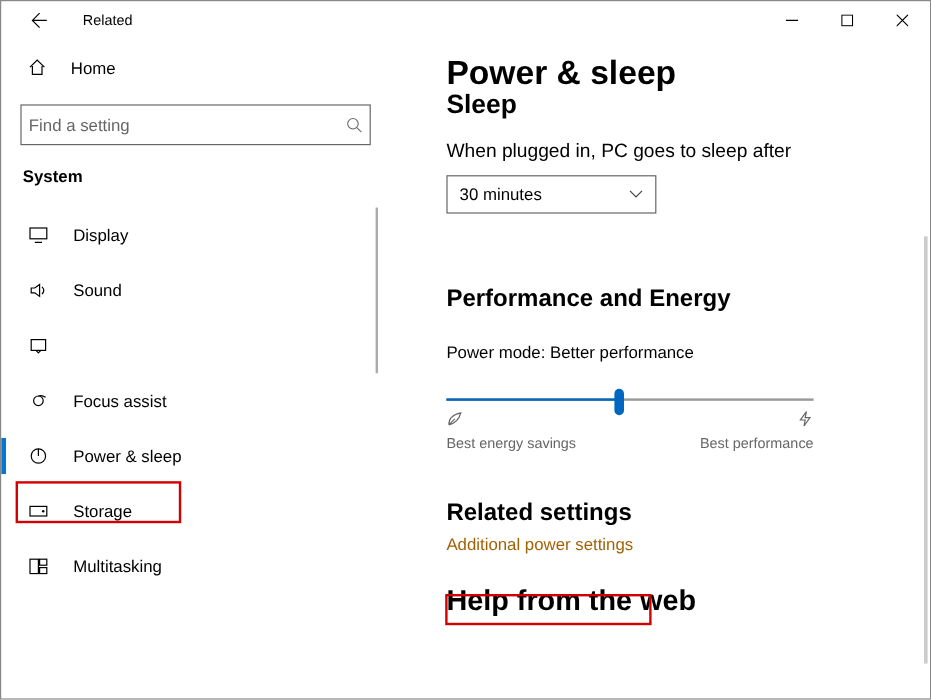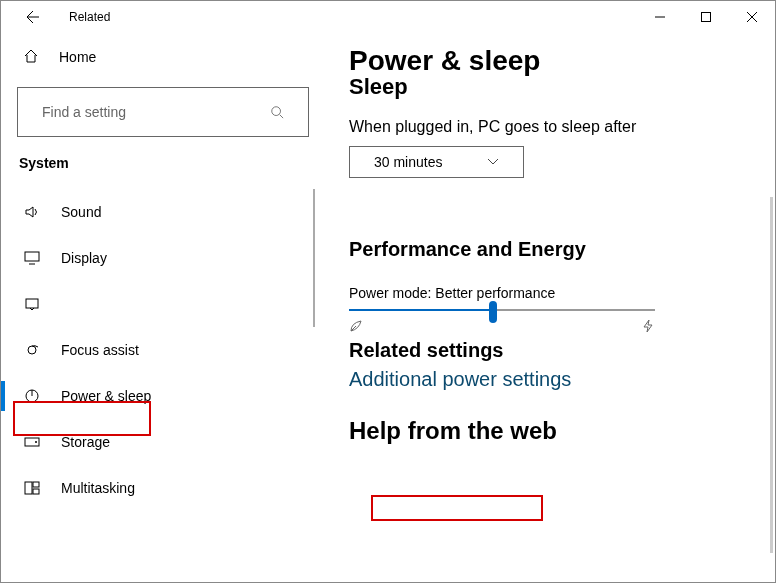--- a/index.html
+++ b/index.html
@@ -32,42 +32,43 @@
     margin-left: auto;
     display: flex;
   }
   .win-controls .ctl {
     width: 46px; height: 32px;
     display: flex; align-items: center; justify-content: center;
   }
   .layout {
     display: flex;
     height: calc(100% - 32px);
+    gap: 23px;
   }
   .sidebar {
     width: 324px;
     padding: 0 16px;
     position: relative;
   }
   .home-row {
     display: flex;
     align-items: center;
     height: 40px;
     gap: 20px;
     padding-left: 6px;
     margin-top: 4px;
     margin-bottom: 10px;
   }
   .search {
     display: flex;
     align-items: center;
-    height: 50px;
+    height: 34px;
     border: 1px solid #666;
     background: #fff;
-    padding: 0 24px;
+    padding: 0 6px;
     margin-bottom: 18px;
   }
   .search input {
     border: none;
     outline: none;
     flex: 1;
     font-size: 14px;
     font-family: inherit;
     background: transparent;
   }
@@ -142,32 +143,32 @@
     font-size: 16px;
     margin-bottom: 10px;
   }
   .dropdown {
     width: 175px;
     height: 32px;
     border: 1px solid #666;
     display: flex;
     align-items: center;
     justify-content: space-between;
-    padding: 0 24px;
+    padding: 0 10px;
     font-size: 14px;
     margin-bottom: 60px;
   }
   .main h2 {
     font-size: 20px;
     font-weight: 600;
     margin-bottom: 24px;
   }
   .power-mode-label {
     font-size: 14px;
-    margin-bottom: 8px;
+    margin-bottom: 31px;
   }
   .slider-wrap {
     width: 306px;
     position: relative;
     margin-bottom: 6px;
   }
   .slider-track {
     width: 100%;
     height: 2px;
     background: #999;
@@ -204,22 +205,22 @@
     width: 306px;
     margin-top: 2px;
     margin-bottom: 40px;
   }
   .related h3 {
     font-size: 20px;
     font-weight: 600;
     margin-bottom: 6px;
   }
   .link {
-    color: #0c4a6e;
-    font-size: 20px;
+    color: #a16207;
+    font-size: 14px;
   }
   .hl-link {
     left: 370px;
     top: 494px;
     width: 172px;
     height: 26px;
   }
   .help-partial {
     font-size: 24px;
     font-weight: 600;
@@ -283,34 +284,34 @@
     </div>
 
     <div class="section-header">System</div>
 
     <div class="nav">
       <div class="nav-scroll-indicator"></div>
 
       <div class="nav-item">
         <span class="icon-slot">
             <svg width="16" height="14" viewBox="0 0 16 14">
-              <path d="M2 5 H5 L9 2 V12 L5 9 H2 Z M11 4 Q14 7 11 10" stroke="#000" fill="none"></path>
-            </svg>
-          </span>
-        <span>Sound</span>
-      </div>
-
-      <div class="nav-item">
-        <span class="icon-slot">
-            <svg width="16" height="14" viewBox="0 0 16 14">
               <rect x="1" y="1" width="14" height="9" stroke="#000" fill="none"></rect>
               <path d="M5 13 H11" stroke="#000"></path>
             </svg>
           </span>
         <span>Display</span>
+      </div>
+
+      <div class="nav-item">
+        <span class="icon-slot">
+            <svg width="16" height="14" viewBox="0 0 16 14">
+              <path d="M2 5 H5 L9 2 V12 L5 9 H2 Z M11 4 Q14 7 11 10" stroke="#000" fill="none"></path>
+            </svg>
+          </span>
+        <span>Sound</span>
       </div>
 
       <div class="nav-item">
         <span class="icon-slot">
             <svg width="16" height="14" viewBox="0 0 16 14">
               <rect x="2" y="2" width="12" height="9" stroke="#000" fill="none"></rect>
               <path d="M6 11 L8 13 L10 11" stroke="#000" fill="none"></path>
             </svg>
           </span>
       </div>
@@ -383,20 +384,24 @@
       </div>
       <div class="slider-icons">
         <svg width="14" height="14" viewBox="0 0 14 14">
             <path d="M2 12 Q2 4 12 2 Q10 10 2 12 M2 12 L7 7" stroke="#666" fill="none"></path>
           </svg>
         <svg width="14" height="14" viewBox="0 0 14 14">
             <path d="M8 1 L3 8 H7 L6 13 L11 6 H7 Z" stroke="#666" fill="none"></path>
           </svg>
       </div>
     </div>
+    <div class="slider-labels">
+      <span>Best energy savings</span>
+      <span>Best performance</span>
+    </div>
 
     <div class="related">
       <h3>Related settings</h3>
       <div class="link">Additional power settings</div>
     </div>
 
     <div class="help-partial">Help from the web</div>
   </div>
 </div>
 

